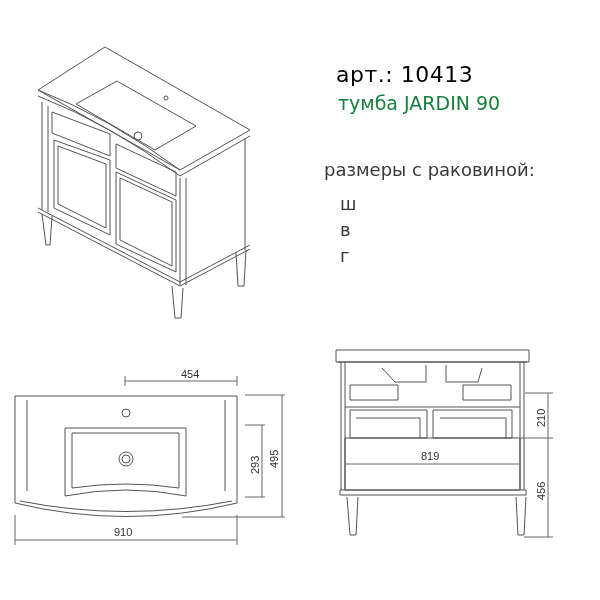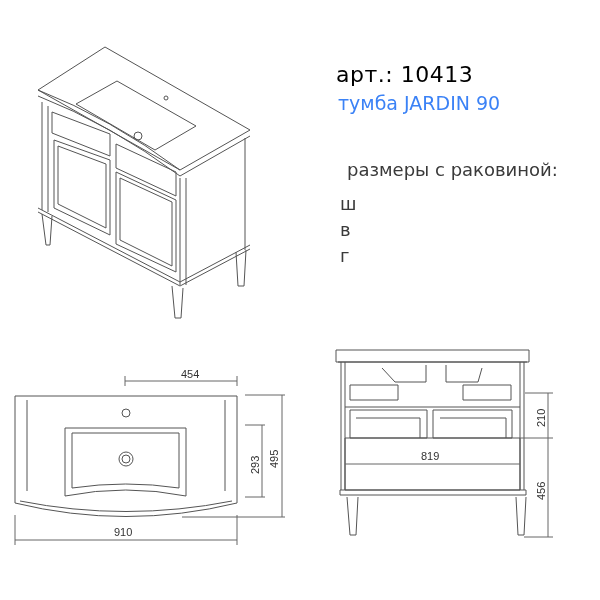--- a/index.html
+++ b/index.html
@@ -1,20 +1,20 @@
 <!DOCTYPE html>
 <html><head>
 <meta charset="utf-8">
 <style>
   html, body { margin: 0; padding: 0; background: #ffffff; }
   body { width: 600px; height: 600px; position: relative; overflow: hidden; font-family: "DejaVu Sans", sans-serif; color: #2b2b2b; }
   .abs { position: absolute; }
   .art { left: 336px; top: 42px; font-size: 22px; letter-spacing: 0.5px; color: #000000; margin-top: 20px; }
-  .model { left: 338px; top: 92px; font-size: 19px; color: #3b82f6; }
-  .dims-title { left: 347px; top: 159px; font-size: 18px; color: #3a3a3a; }
+  .model { left: 338px; top: 92px; font-size: 19px; color: #15803d; }
+  .dims-title { left: 324px; top: 159px; font-size: 18px; color: #3a3a3a; }
   .dim-row { left: 340px; font-size: 18px; color: #3a3a3a; display: flex; }
   .dim-row .k { width: 36px; }
   .dim-row .v { }
   svg { position: absolute; left: 0; top: 0; }
   .lbl { font-size: 11px; fill: #333; font-family: "Liberation Sans", sans-serif; }
 </style>
 </head>
 <body>
 
 <div class="abs art">арт.: 10413</div>

